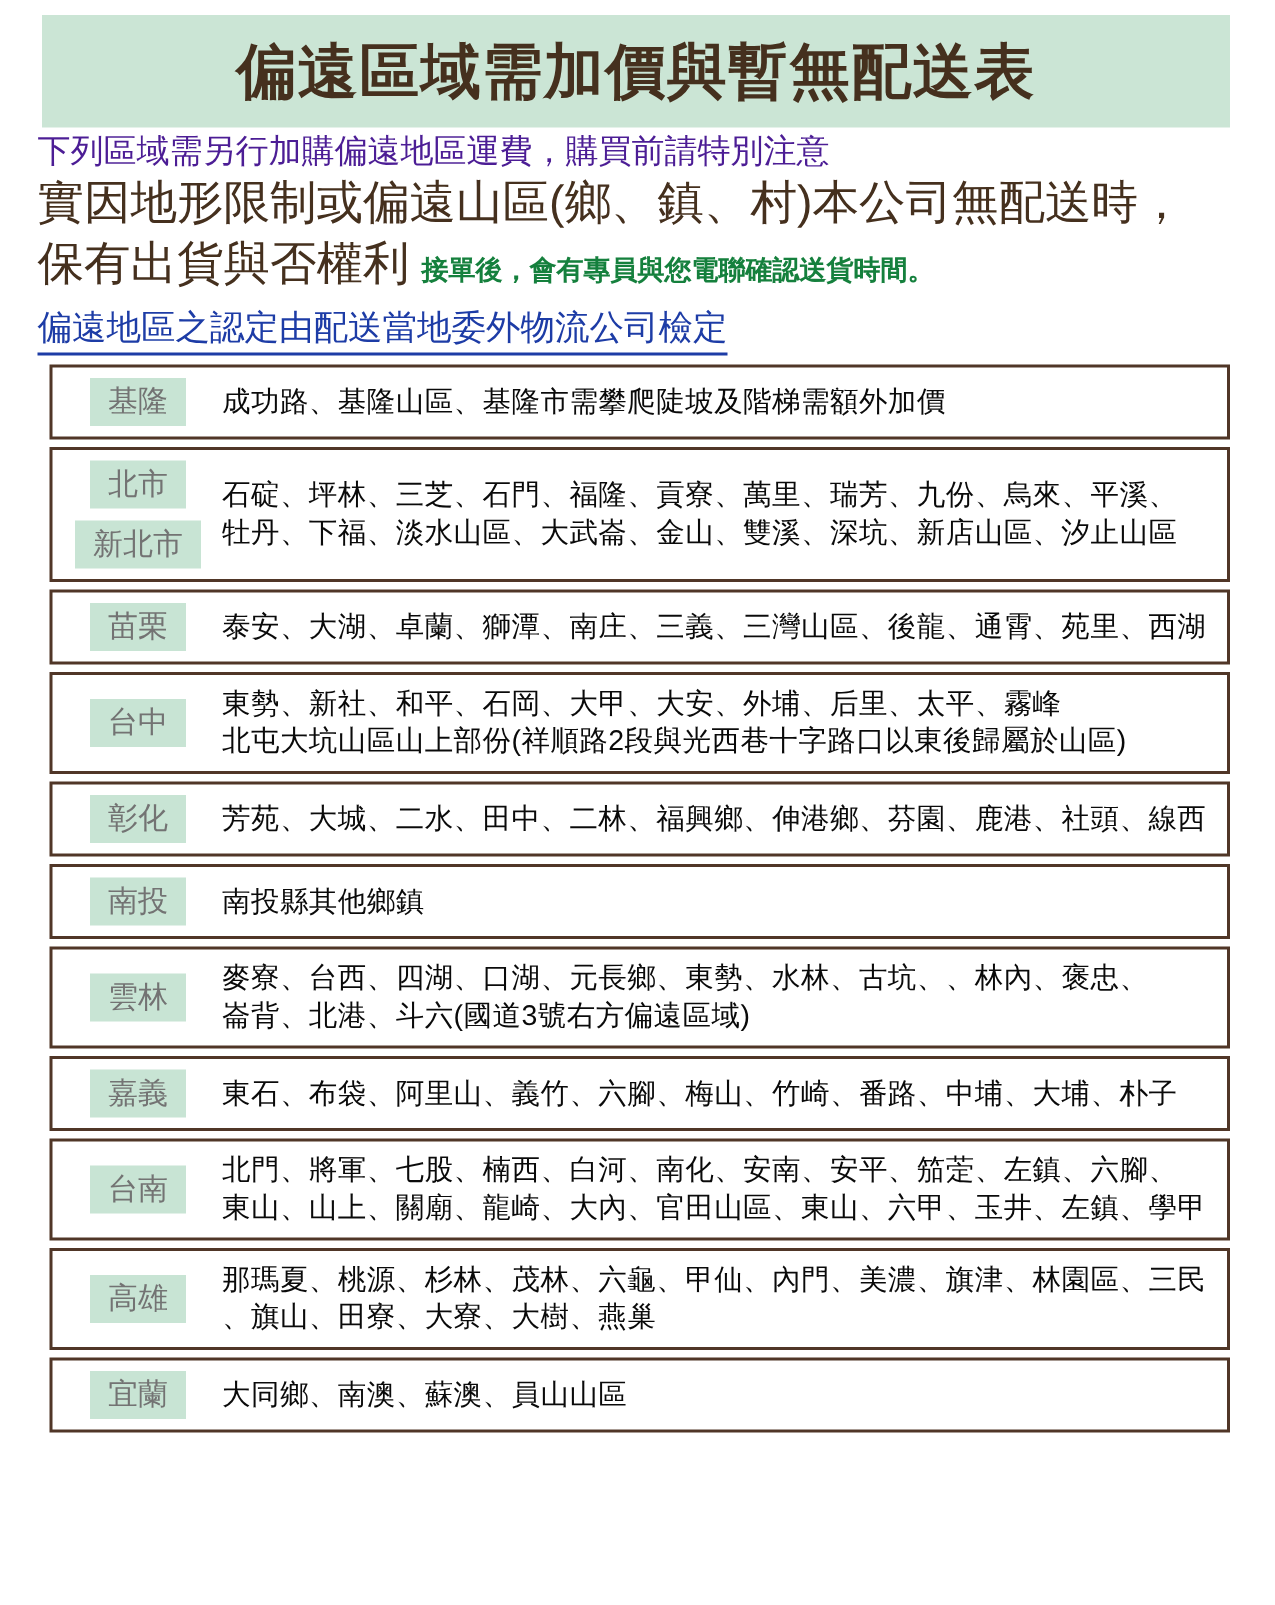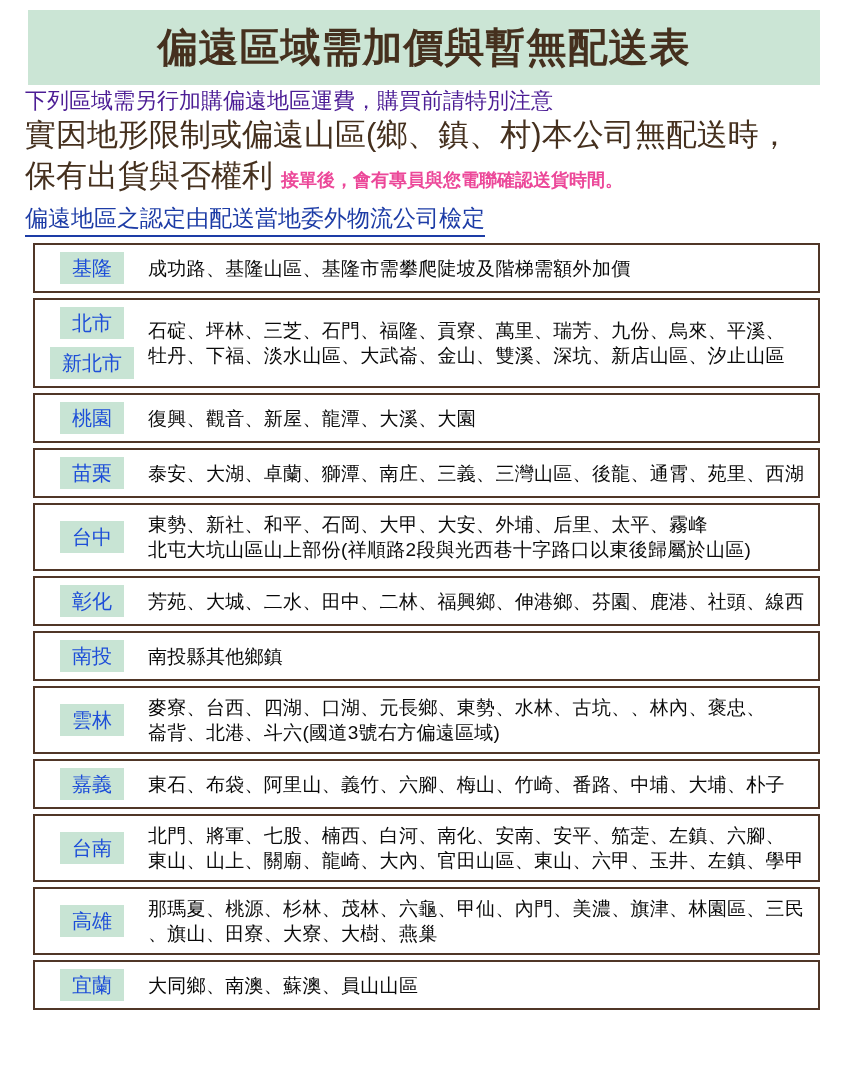--- a/index.html
+++ b/index.html
@@ -23,42 +23,42 @@
     font-family:"Liberation Serif", serif;
     font-size:22px; font-weight:normal; color:#4c1d95;
     line-height:26px; white-space:nowrap;
   }
   .notice-line {
     margin-left:25px; font-size:31px; color:#45301e;
     line-height:41px; white-space:nowrap;
   }
   .notice-red {
     font-family:"Liberation Serif", serif;
-    font-size:18px; font-weight:bold; color:#ec4899; margin-left:8px;
+    font-size:18px; font-weight:bold; color:#15803d; margin-left:8px;
   }
   .blue-heading {
     margin:2px 0 0 25px; display:inline-block;
     font-size:23px; color:#1d3ca6; line-height:31px; white-space:nowrap;
     border-bottom:2px solid #1d3ca6; padding-bottom:1px;
   }
   .region-table { margin:6px 30px 0 33px; }
   .region-row {
     box-sizing:border-box; width:787px;
     border:2px solid #503627; background:#ffffff;
     display:flex; align-items:center;
     padding:7px 6px 7px 13px; margin-bottom:5px;
   }
   .gap-lg { margin-top:5px; }
   .gap-md { margin-top:4px; }
   .labels {
     flex:0 0 88px; display:flex; flex-direction:column;
     align-items:center; gap:8px;
   }
   .badge {
-    background:#c8e4d4; color:#1d4ed8;
+    background:#c8e4d4; color:#737373;
     font-size:20px; line-height:26px; padding:3px 12px; white-space:nowrap;
   }
   .content {
     margin-left:12px; font-size:19px; line-height:25px; color:#0a0a0a;
     letter-spacing:0.3px;
   }
   .content-line { white-space:nowrap; }
   .gray { color:#979f9a; }
 </style>
 </head>
@@ -92,28 +92,20 @@
     <div class="labels">
       <div class="badge">北市</div>
       <div class="badge">新北市</div>
     </div>
     <div class="content">
       <div class="content-line">石碇、坪林、三芝、石門、福隆、貢寮、萬里、瑞芳、九份、烏來、平溪、</div>
       <div class="content-line">牡丹、下福、淡水山區、大武崙、金山、雙溪、深坑、新店山區、汐止山區</div>
     </div>
   </div>
 
-  <div class="region-row">
-    <div class="labels">
-        <div class="badge">桃園</div>
-      </div>
-    <div class="content">
-      <div class="content-line">復興、觀音、新屋、龍潭、大溪、大園</div>
-    </div>
-  </div>
 
 
   <div class="region-row">
     <div class="labels">
         <div class="badge">苗栗</div>
       </div>
     <div class="content">
       <div class="content-line">泰安、大湖、卓蘭、獅潭、南庄、三義、三灣山區、後龍、通霄、苑里、西湖</div>
     </div>
   </div>

